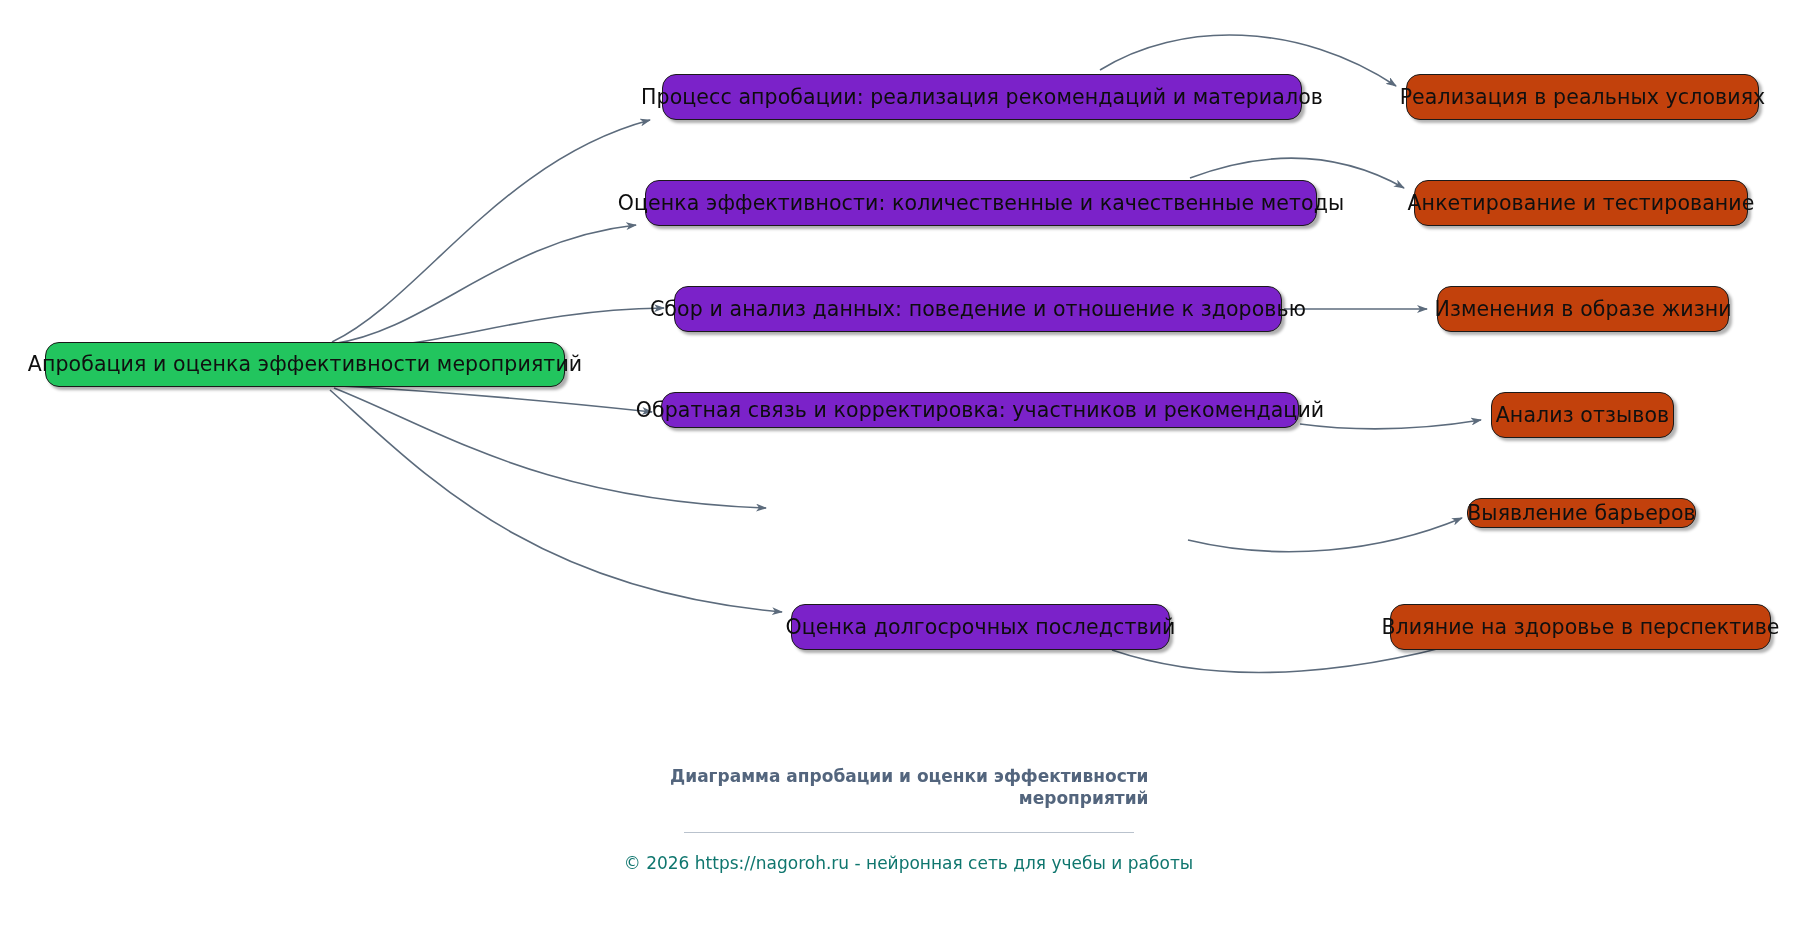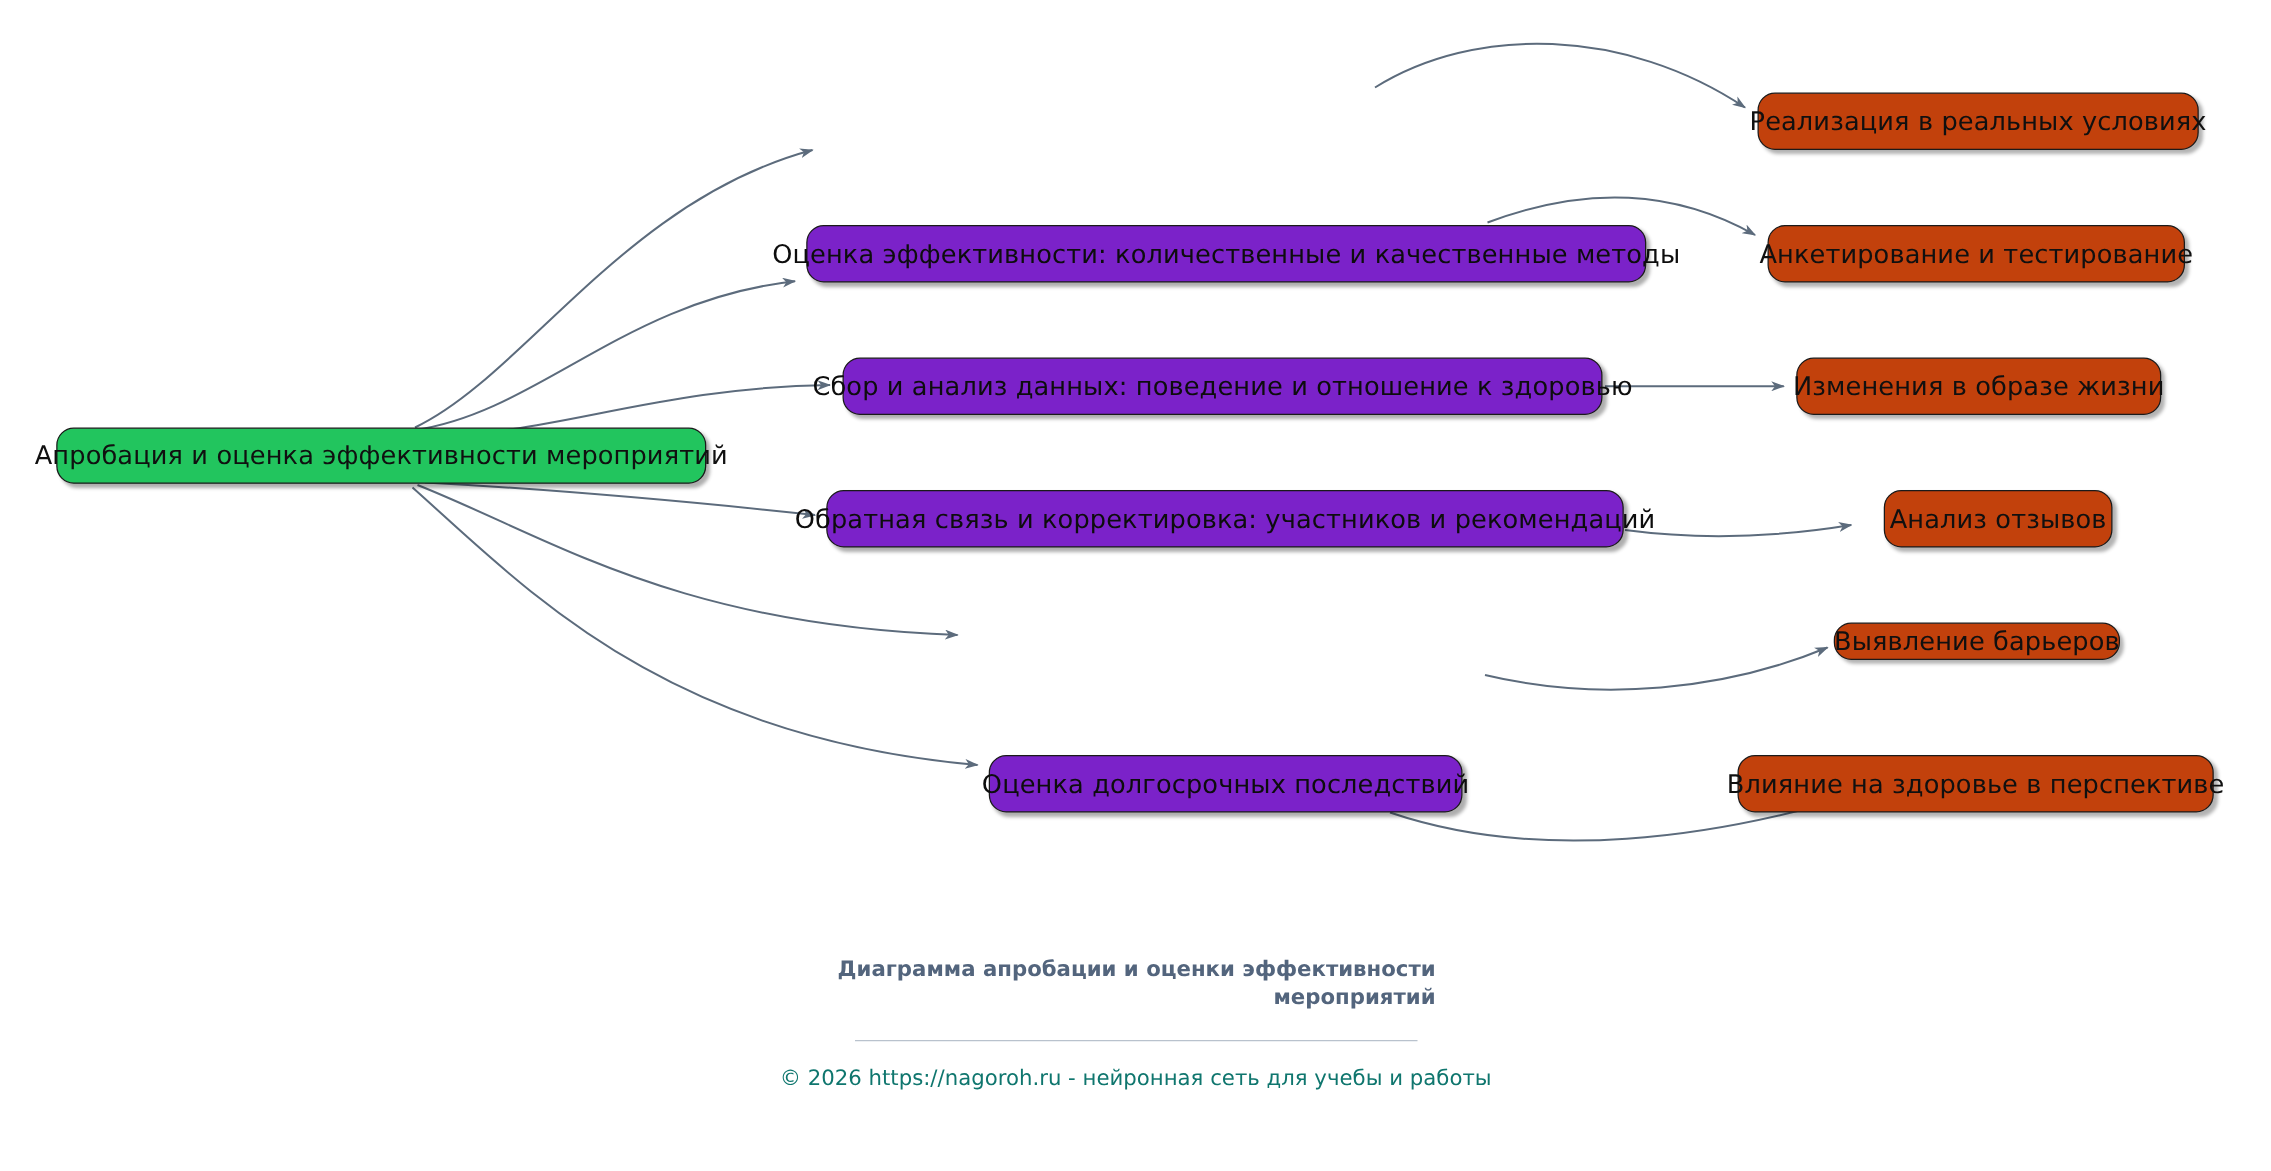--- a/index.html
+++ b/index.html
@@ -119,43 +119,46 @@
       <path d="M 1300,424 C 1360,432 1420,430 1481,420"></path>
       <path d="M 1188,540 C 1280,562 1380,552 1462,518"></path>
       <path d="M 1112,650 C 1230,690 1370,672 1498,632"></path>
     </g>
   </svg>
 
   <div class="node node-root" style="left:45px; top:342px; width:520px; height:45px;">
     <span class="node-label">Апробация и оценка эффективности мероприятий</span>
   </div>
 
+  <div class="node node-branch" style="left:662px; top:74px; width:640px; height:46px;">
+    <span class="node-label">Процесс апробации: реализация рекомендаций и материалов</span>
+  </div>
   <div class="node node-branch" style="left:645px; top:180px; width:672px; height:46px;">
     <span class="node-label">Оценка эффективности: количественные и качественные методы</span>
   </div>
   <div class="node node-branch" style="left:674px; top:286px; width:608px; height:46px;">
     <span class="node-label">Сбор и анализ данных: поведение и отношение к здоровью</span>
   </div>
-  <div class="node node-branch" style="left:661px; top:392px; width:638px; height:46px;">
+  <div class="node node-branch" style="left:661px; top:392px; width:638px; height:36px;">
     <span class="node-label">Обратная связь и корректировка: участников и рекомендаций</span>
   </div>
   <div class="node node-branch" style="left:791px; top:604px; width:379px; height:46px;">
     <span class="node-label">Оценка долгосрочных последствий</span>
   </div>
 
   <div class="node node-leaf" style="left:1406px; top:74px; width:353px; height:46px;">
     <span class="node-label">Реализация в реальных условиях</span>
   </div>
   <div class="node node-leaf" style="left:1414px; top:180px; width:334px; height:46px;">
     <span class="node-label">Анкетирование и тестирование</span>
   </div>
   <div class="node node-leaf" style="left:1437px; top:286px; width:292px; height:46px;">
     <span class="node-label">Изменения в образе жизни</span>
   </div>
-  <div class="node node-leaf" style="left:1491px; top:392px; width:183px; height:46px;margin-left:16px;">
+  <div class="node node-leaf" style="left:1491px; top:392px; width:183px; height:46px;">
     <span class="node-label">Анализ отзывов</span>
   </div>
   <div class="node node-leaf" style="left:1467px; top:498px; width:229px; height:30px;">
     <span class="node-label">Выявление барьеров</span>
   </div>
   <div class="node node-leaf" style="left:1390px; top:604px; width:381px; height:46px;">
     <span class="node-label">Влияние на здоровье в перспективе</span>
   </div>
 
   <div id="caption-block">

